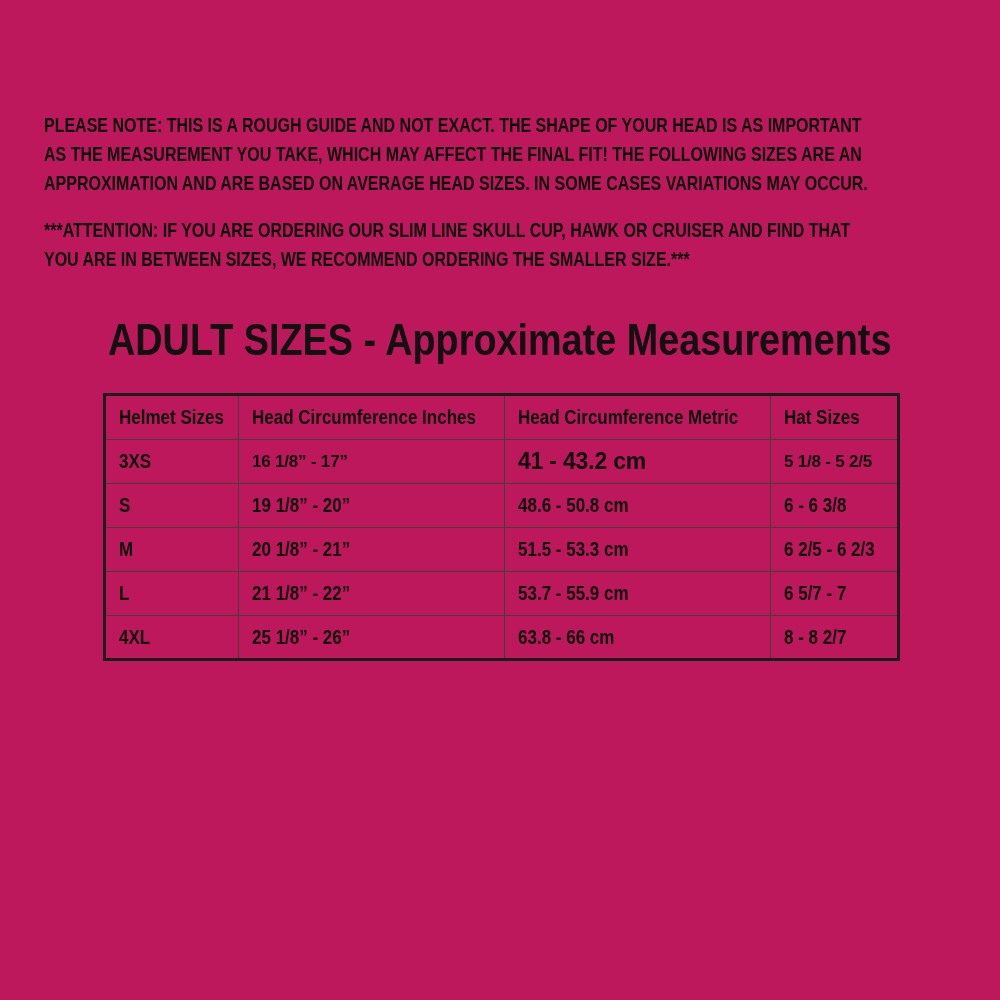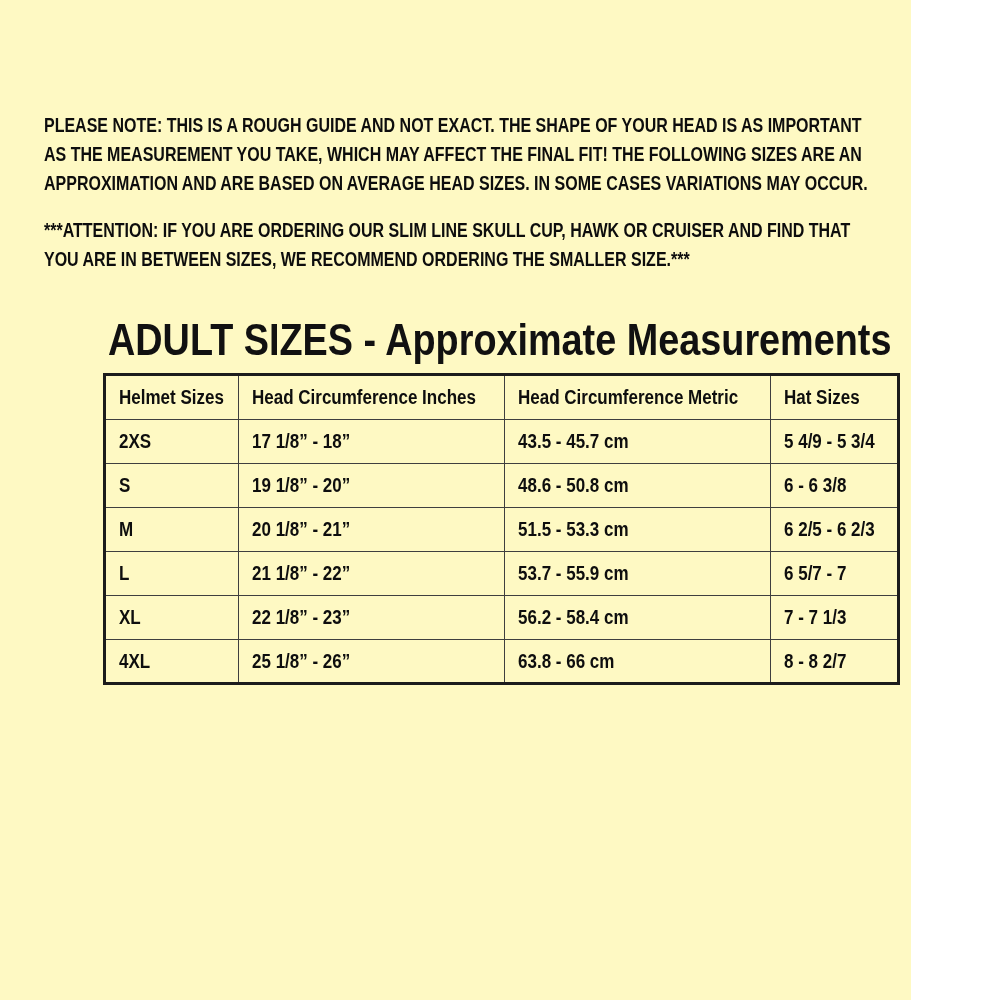--- a/index.html
+++ b/index.html
@@ -2,27 +2,26 @@
 <html><head>
 <meta charset="utf-8">
 <style>
   html, body {
     margin: 0;
     padding: 0;
     background: #ffffff;
   }
   .page {
     position: relative;
-    width: 900px;
+    width: 1000px;
     height: 1000px;
-    background: #fef9c3;
+    background: #be185d;
     color: #000000;
     font-family: "Liberation Sans", sans-serif;
     overflow: hidden;
-    padding-left: 11px;
   }
 
   
   .notes {
     position: absolute;
     left: 44px;
     top: 111px;
   }
   .note-para { margin: 0; padding: 0; }
   .note-para + .note-para { margin-top: 18px; }
@@ -50,21 +49,21 @@
     white-space: nowrap;
     transform: scaleX(0.84);
     transform-origin: 0 0;
     color: #111111;
   }
 
   
   .size-table {
     position: absolute;
     left: 103px;
-    top: 373px;
+    top: 393px;
     width: 794px;
     border-collapse: collapse;
     table-layout: fixed;
     border: 3px solid #1c1c1c;
   }
   .size-table th,
   .size-table td {
     border: 1.5px solid #3f3f3f;
     padding: 0 2px 0 13px;
     text-align: left;
@@ -125,51 +124,45 @@
     </colgroup>
     <thead>
       <tr>
         <th><span class="cell-text">Helmet Sizes</span></th>
         <th><span class="cell-text">Head Circumference Inches</span></th>
         <th><span class="cell-text">Head Circumference Metric</span></th>
         <th><span class="cell-text">Hat Sizes</span></th>
       </tr>
     </thead>
     <tbody>
-      <tr>
-        <td><span class="cell-text">2XS</span></td>
-        <td><span class="cell-text">17 1/8” - 18”</span></td>
-        <td><span class="cell-text">43.5 - 45.7 cm</span></td>
-        <td><span class="cell-text">5 4/9 - 5 3/4</span></td>
+      <tr class="row-em">
+        <td><span class="cell-text">3XS</span></td>
+        <td><span class="cell-text plain">16 1/8” - 17”</span></td>
+        <td><span class="cell-text metric-big">41 - 43.2 cm</span></td>
+        <td><span class="cell-text plain">5 1/8 - 5 2/5</span></td>
       </tr>
       <tr>
         <td><span class="cell-text">S</span></td>
         <td><span class="cell-text">19 1/8” - 20”</span></td>
         <td><span class="cell-text">48.6 - 50.8 cm</span></td>
         <td><span class="cell-text">6 - 6 3/8</span></td>
       </tr>
       <tr>
         <td><span class="cell-text">M</span></td>
         <td><span class="cell-text">20 1/8” - 21”</span></td>
         <td><span class="cell-text">51.5 - 53.3 cm</span></td>
         <td><span class="cell-text">6 2/5 - 6 2/3</span></td>
       </tr>
       <tr>
         <td><span class="cell-text">L</span></td>
         <td><span class="cell-text">21 1/8” - 22”</span></td>
         <td><span class="cell-text">53.7 - 55.9 cm</span></td>
         <td><span class="cell-text">6 5/7 - 7</span></td>
       </tr>
       <tr>
-        <td><span class="cell-text">XL</span></td>
-        <td><span class="cell-text">22 1/8” - 23”</span></td>
-        <td><span class="cell-text">56.2 - 58.4 cm</span></td>
-        <td><span class="cell-text">7 - 7 1/3</span></td>
-      </tr>
-      <tr>
         <td><span class="cell-text">4XL</span></td>
         <td><span class="cell-text">25 1/8” - 26”</span></td>
         <td><span class="cell-text">63.8 - 66 cm</span></td>
         <td><span class="cell-text">8 - 8 2/7</span></td>
       </tr>
     </tbody>
   </table>
 
 </div>
 

